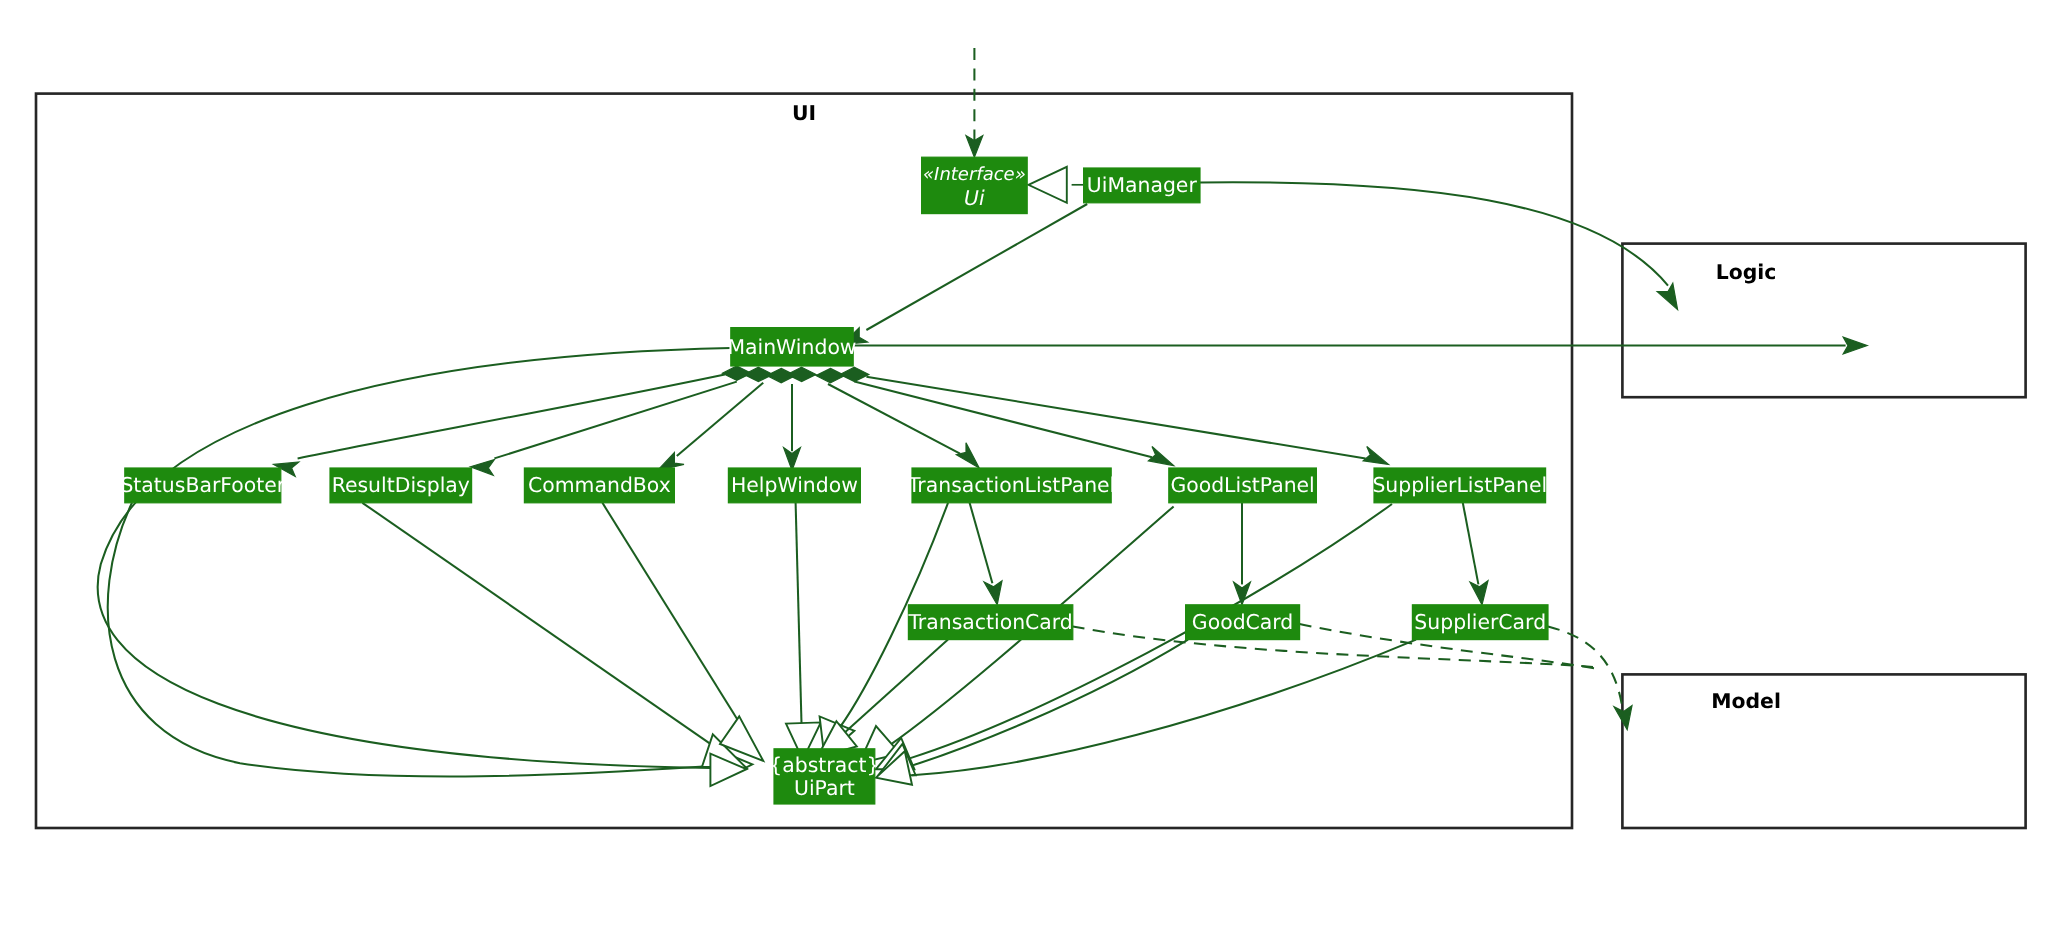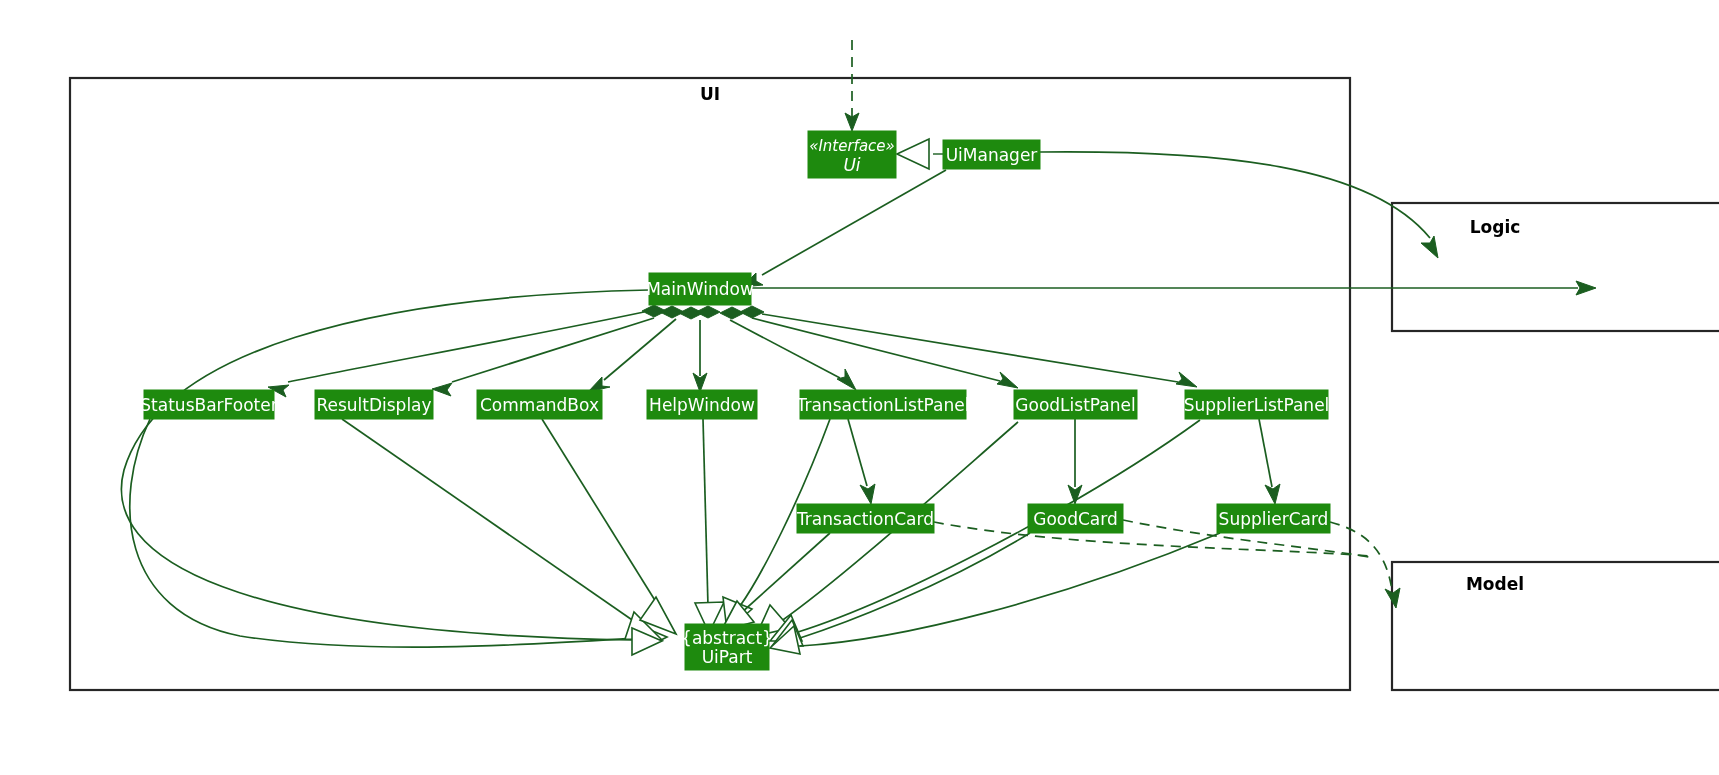--- a/index.html
+++ b/index.html
@@ -10,21 +10,20 @@
   body {
     width: 1719px;
     height: 775px;
     font-family: "DejaVu Sans", sans-serif;
     overflow: hidden;
   }
   #diagram-root {
     position: relative;
     width: 1400px;
     height: 775px;
-    margin-left: 40px;
   }
   svg#uml {
     display: block;
     width: 1719px;
     height: 775px;
   }
   .pkg-rect {
     fill: #ffffff;
     stroke: #262626;
     stroke-width: 2.2;

